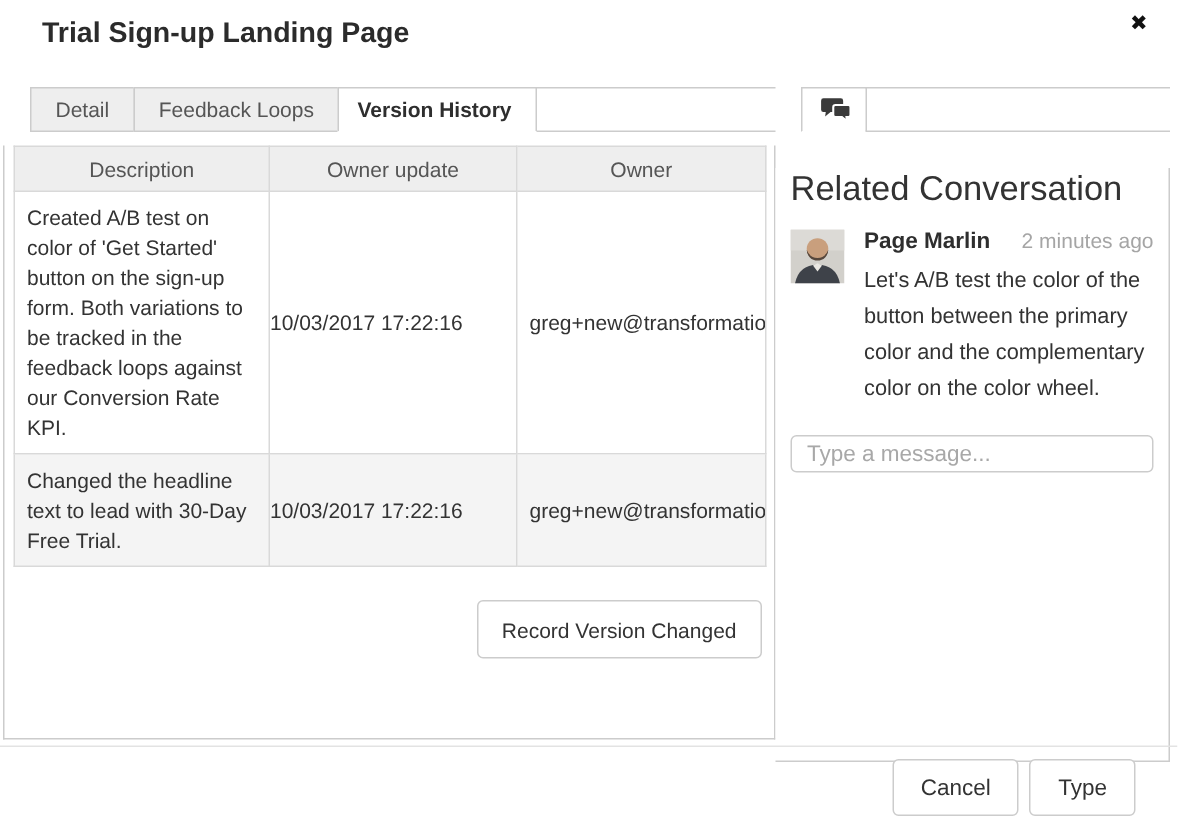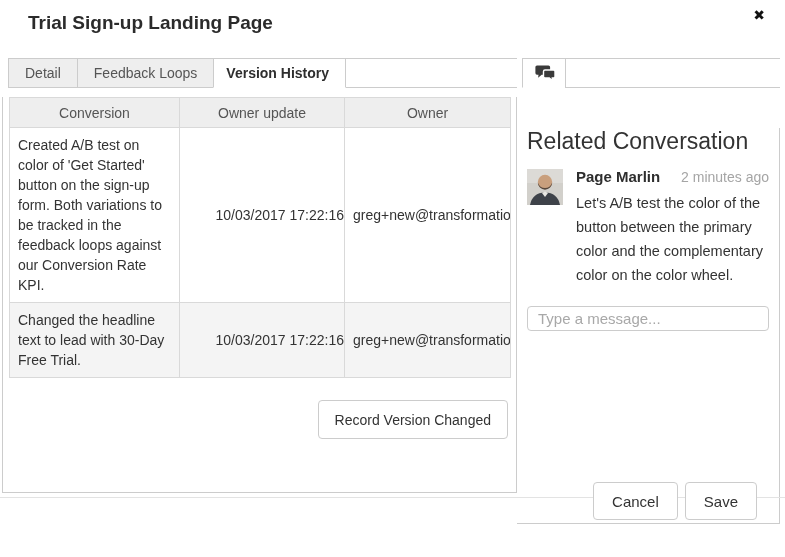--- a/index.html
+++ b/index.html
@@ -21,21 +21,21 @@
   }
 
   
   .panel { position:absolute; top:58px; }
   .tabbar { display:flex; height:30px; align-items:stretch; }
   .tab {
     background:#eee; border:1px solid #ccc; margin-left:-1px;
     padding:0 16px; font-size:14px; color:#555;
     display:flex; align-items:center; cursor:pointer; white-space:nowrap;
   }
-  .tab:first-child { margin-left:0; }
+  .tab:first-child { margin-left:12px; }
   .tab.active {
     background:#fff; border-bottom:1px solid #fff; font-weight:bold; color:#2e2e2e;padding-left:12px;
   }
   .tab-filler {
     flex:1; border-top:1px solid #ccc; border-bottom:1px solid #ccc; margin-left:-1px;
   }
   .tabcontent {
     border:1px solid #ccc; border-top:none; background:#fff;
   }
 
@@ -53,37 +53,37 @@
   .version-table th {
     background:#eee; color:#555; font-weight:normal;
     height:30px; text-align:center; font-size:14px;
   }
   .version-table col.c-desc { width:170px; }
   .version-table col.c-date { width:165px; }
   .version-table col.c-owner { width:166px; }
   .version-table td { color:#333; vertical-align:middle; }
   .version-table tr.even td { background:#f4f4f4; }
   td.cell-desc { padding:7px 8px; line-height:20px; }
-  td.cell-date { text-align:right; white-space:nowrap; }
+  td.cell-date { text-align:left; white-space:nowrap; }
   td.cell-owner { padding-left:8px; white-space:nowrap; overflow:hidden; }
 
   .record-btn {
     display:block; margin:22px 8px 0 auto; height:39px; padding:0 16px;
     background:#fff; border:1px solid #ccc; border-radius:4px;
     font-size:14px; color:#333; font-family:inherit; cursor:pointer;
   }
 
   
   .right-panel { left:517px; width:263px; }
   .right-panel .tabbar { padding-left:5px; }
   .right-panel .tabcontent { height:396px; border-left:none; padding:0 10px; }
   .tab-chat { padding:0 8px; }
 
   .conv-heading {
-    margin-top:40px; font-size:23px; font-weight:normal; color:#333;
+    margin-top:24px; font-size:23px; font-weight:normal; color:#333;
     white-space:nowrap;
   }
   .message { margin-top:13px; }
   .msg-grid { display:flex; }
   .avatar { width:36px; height:36px; flex:0 0 36px; margin-top:1px; }
   .msg-body { flex:1; margin-left:13px; min-width:0; }
   .msg-head { display:flex; align-items:baseline; }
   .msg-author { font-size:15px; font-weight:bold; color:#2e2e2e; }
   .msg-time { margin-left:auto; font-size:14px; color:#a5a5a5; }
   .msg-text { margin-top:6px; font-size:14.5px; line-height:24px; color:#333; }
@@ -94,21 +94,21 @@
     font-size:15px; color:#333; font-family:inherit; outline:none;
   }
   .msg-input::placeholder { color:#a8a8a8; }
 
   
   .footer-divider {
     position:absolute; left:0; right:0; top:497px;
     border-top:1px solid #e3e3e3;
   }
   .footer-actions {
-    position:absolute; top:482px; right:28px; display:flex; gap:7px;
+    position:absolute; top:506px; right:28px; display:flex; gap:7px;
   }
   .footer-actions button {
     height:38px; padding:0 18px; background:#fff; border:1px solid #ccc;
     border-radius:4px; font-size:15px; color:#333; font-family:inherit; cursor:pointer;
   }
 </style>
 </head>
 <body>
 
 <div class="modal-title">Trial Sign-up Landing Page</div>
@@ -123,21 +123,21 @@
   </div>
   <div class="tabcontent">
     <table class="version-table">
       <colgroup>
           <col class="c-desc">
           <col class="c-date">
           <col class="c-owner">
         </colgroup>
       <thead>
         <tr>
-          <th>Conversion</th>
+          <th>Description</th>
           <th>Owner update</th>
           <th>Owner</th>
         </tr>
       </thead>
       <tbody>
         <tr class="odd">
           <td class="cell-desc">Created A/B test on color of 'Get Started' button on the sign-up form. Both variations to be tracked in the feedback loops against our Conversion Rate KPI.</td>
           <td class="cell-date">10/03/2017 17:22:16</td>
           <td class="cell-owner">greg+new@transformatio</td>
         </tr>
@@ -189,14 +189,14 @@
       </div>
     </div>
 
     <input class="msg-input" type="text" placeholder="Type a message..." style="">
   </div>
 </div>
 
 <div class="footer-divider"></div>
 <div class="footer-actions">
   <button>Cancel</button>
-  <button>Save</button>
+  <button>Type</button>
 </div>
 
 </body></html>

